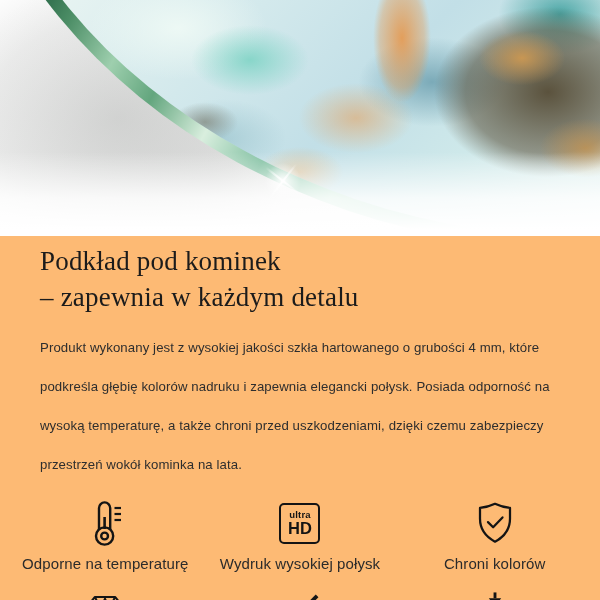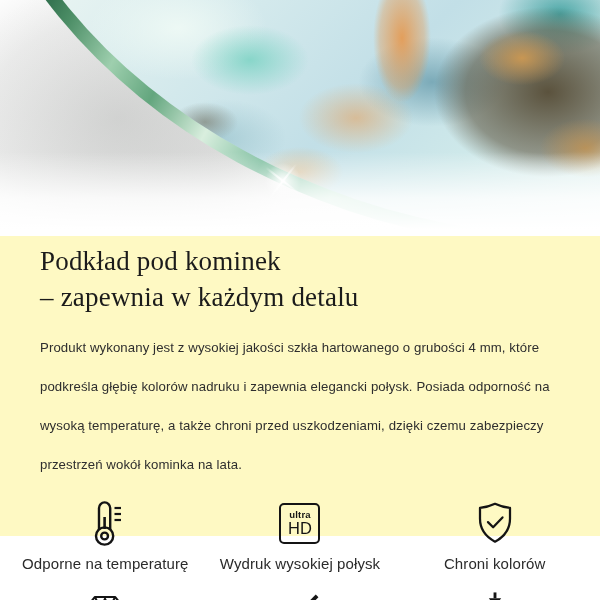--- a/index.html
+++ b/index.html
@@ -1,18 +1,18 @@
 <!DOCTYPE html>
 <html><head>
 <meta charset="utf-8">
 <style>
   * { margin:0; padding:0; box-sizing:border-box; }
   html,body { width:600px; height:600px; background:#fff; }
   body { font-family:"Liberation Sans","DejaVu Sans",sans-serif; color:#2b2b2b; overflow:hidden; }
-  .page { position:relative; width:600px; height:536px; background:#fef9c3; }
+  .page { position:relative; width:600px; height:600px; background:#fdba74; }
 
   
   .hero { position:relative; width:600px; height:236px; overflow:hidden; background:#fff; }
   .hero-shadow { position:absolute; inset:0;
     background:
       radial-gradient(260px 200px at 118px 118px, rgba(70,74,70,0.20), rgba(70,74,70,0.10) 50%, rgba(70,74,70,0) 78%),
       radial-gradient(430px 320px at 210px 175px, rgba(110,114,110,0.13), rgba(110,114,110,0) 70%);
   }
   .glass-edge { position:absolute; inset:0;
     clip-path: ellipse(646px 527px at 596px -276px);
@@ -53,21 +53,21 @@
 
   
   .features { margin-top:15px; display:grid; grid-template-columns:1fr 1fr 1fr; row-gap:17px; padding:0 8px; }
   .feature { display:flex; flex-direction:column; align-items:center; }
   .feature .icon-wrap { height:48px; display:flex; align-items:center; justify-content:flex-start; }
   .feature .label { margin-top:8px; font-size:15px; color:#2b2b2b; letter-spacing:0.1px; }
   svg { display:block; }
   .uhd-box { width:41px; height:41px; border:2.5px solid #141414; border-radius:5px;
     display:flex; flex-direction:column; align-items:center; justify-content:center; color:#141414; }
   .uhd-box .u1 { font-size:9.5px; font-weight:700; line-height:10px; letter-spacing:0.2px; }
-  .uhd-box .u2 { font-size:16.5px; font-weight:400; line-height:17px; }
+  .uhd-box .u2 { font-size:16.5px; font-weight:700; line-height:17px; }
 </style>
 </head>
 <body>
 
 <div class="page">
 
   <div class="hero">
     <div class="hero-shadow"></div>
     <div class="glass-edge"></div>
     <div class="glass-face"></div>

